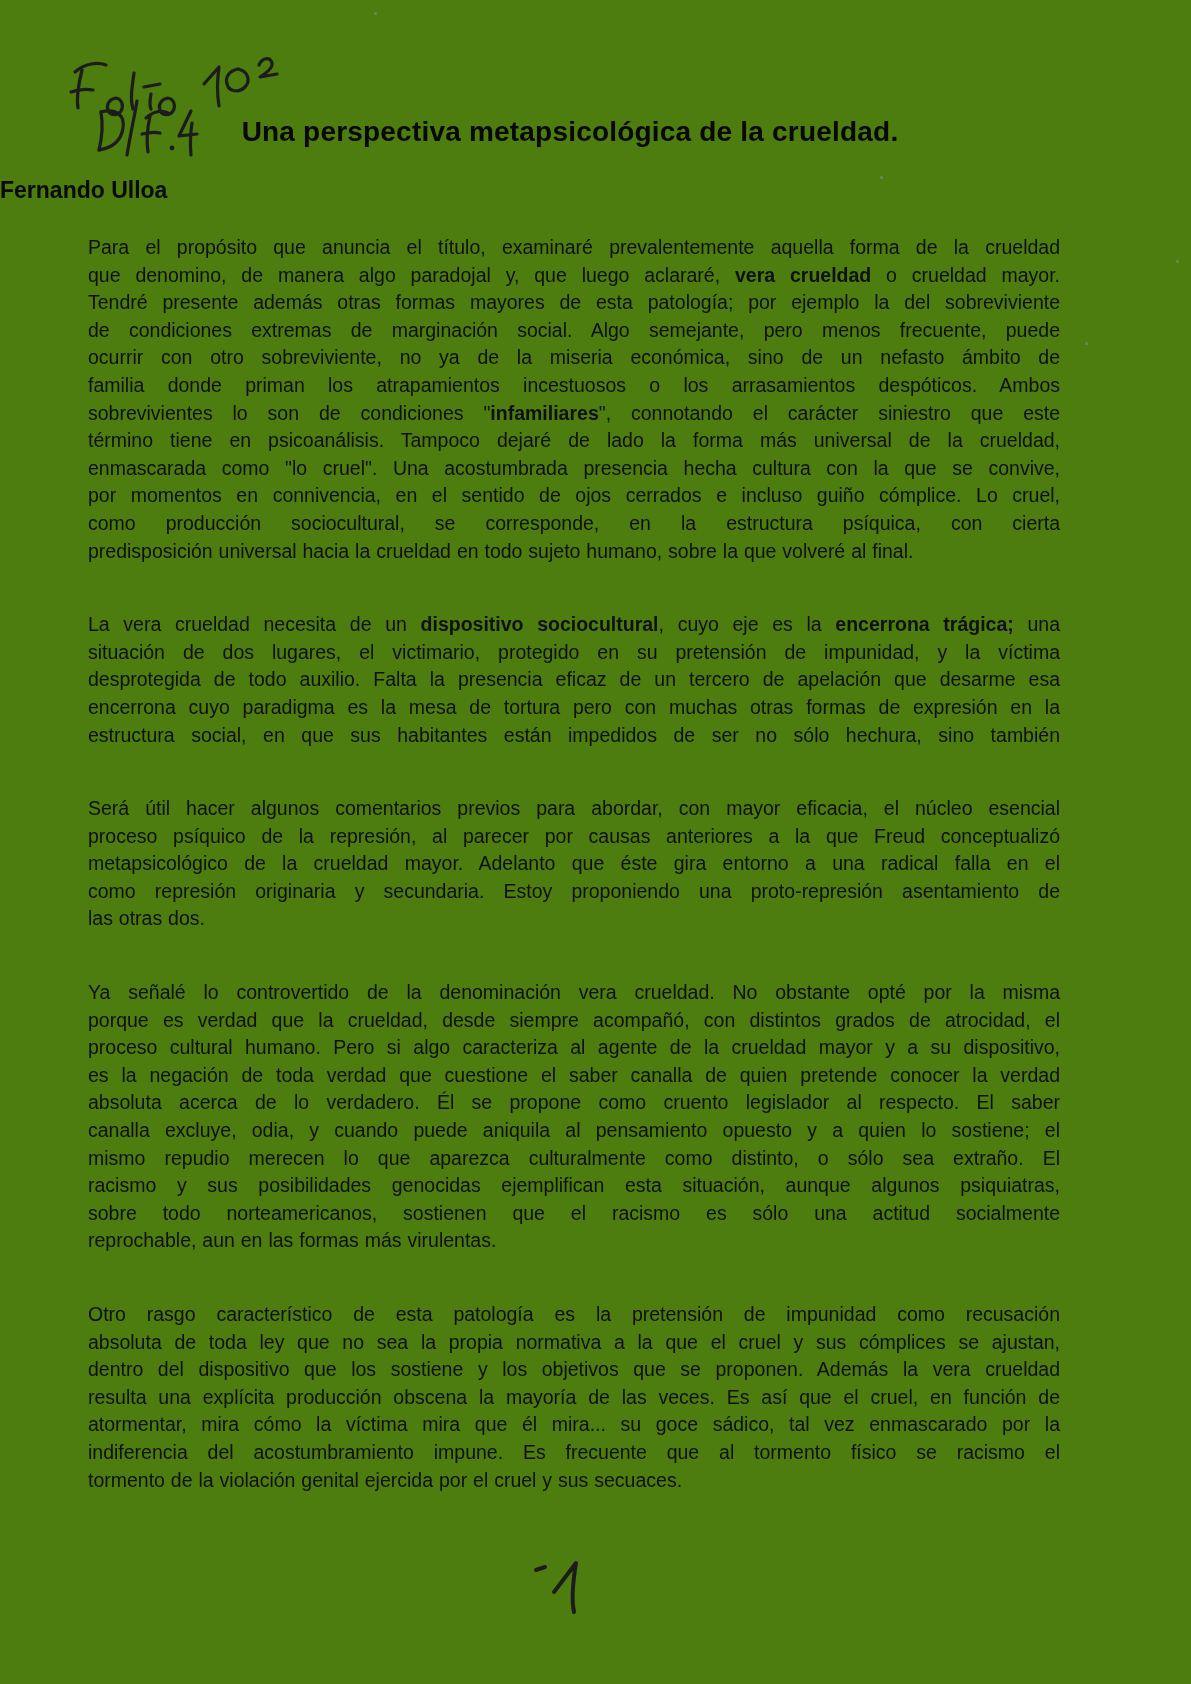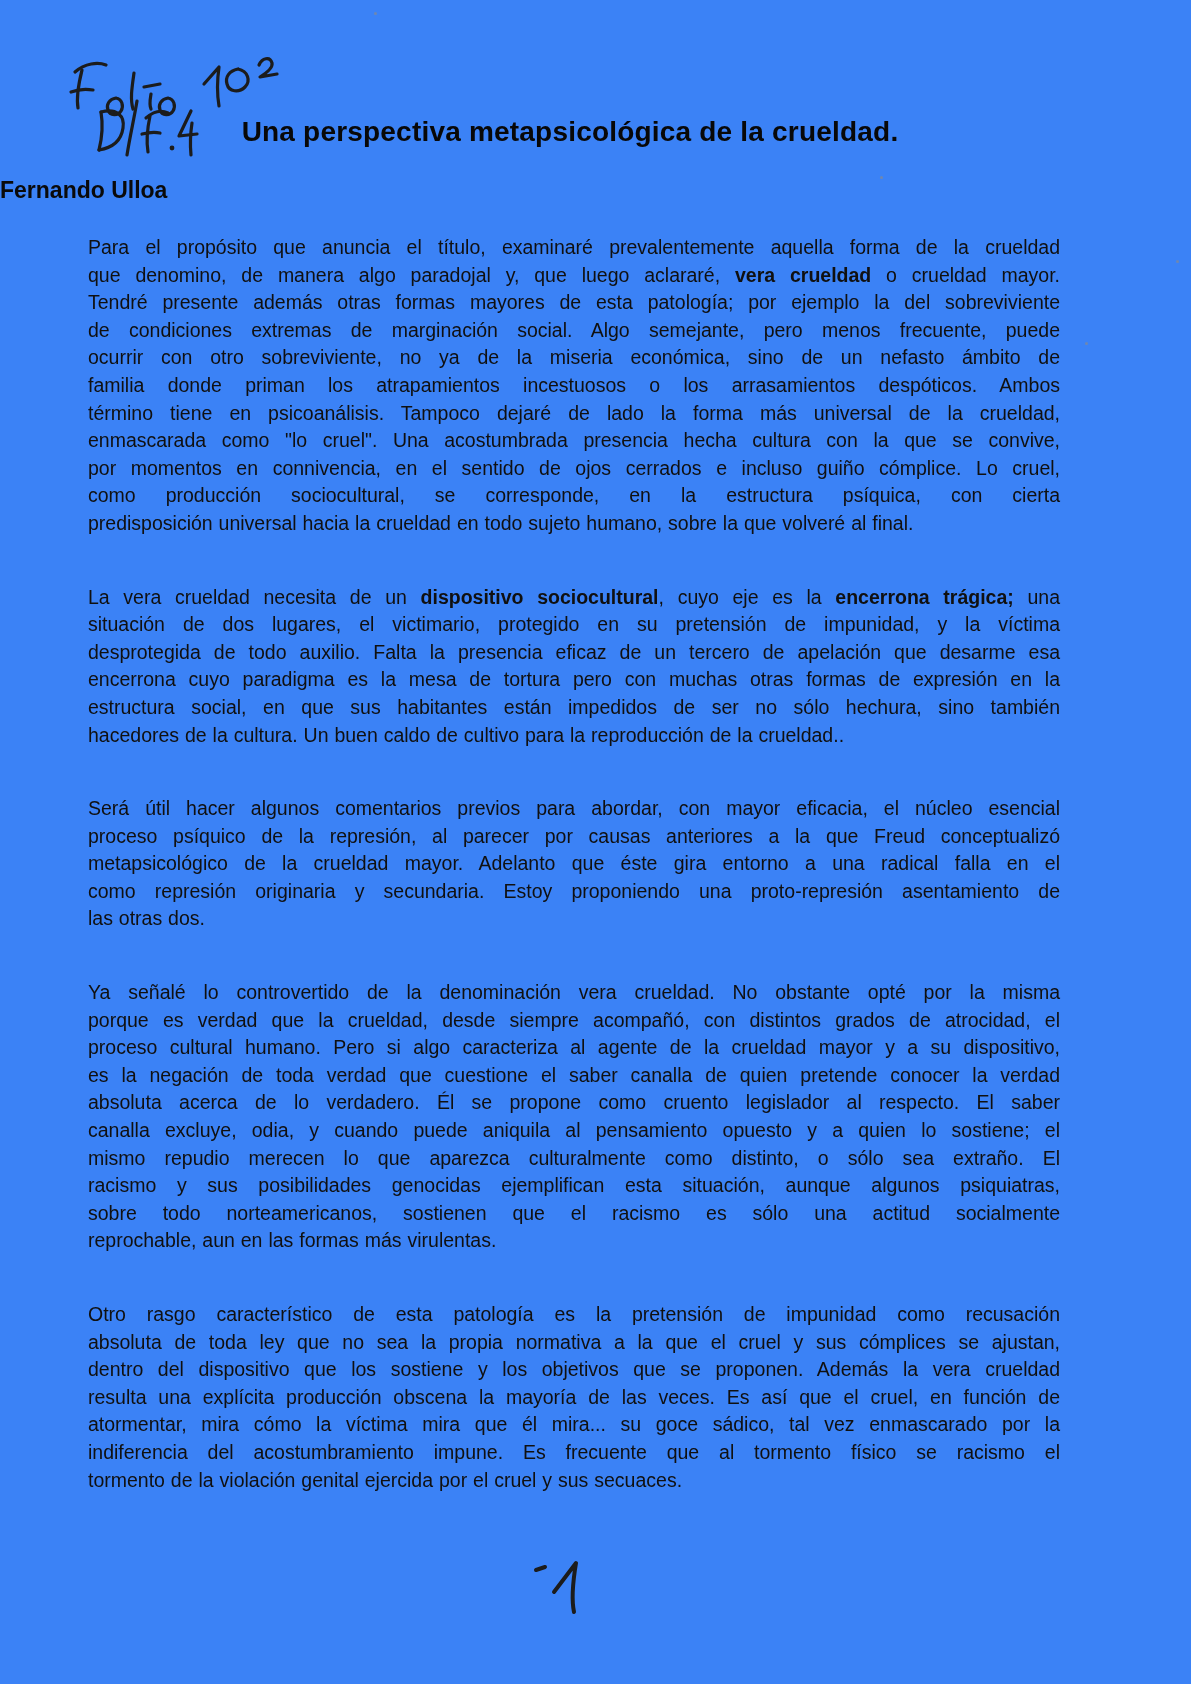--- a/index.html
+++ b/index.html
@@ -4,21 +4,21 @@
 <style>
   html,body{margin:0;padding:0;}
   body{
     width:1191px;height:1684px;
     background:#ffffff;
     font-family:"Liberation Sans","DejaVu Sans",sans-serif;
     color:#0e0e0e;
     position:relative;
     overflow:hidden;
   }
-  .sheet{position:absolute;inset:0;background:#3b82f6;}
+  .sheet{position:absolute;inset:0;background:#4d7c0f;}
 
   .doc-title{
     position:absolute;top:116px;left:0;width:1140px;
     text-align:center;
     font-size:28px;font-weight:bold;
     letter-spacing:0.2px;
     color:#080808;
   }
   .doc-author{
     position:absolute;top:177px;left:0;width:1160px;
@@ -92,33 +92,33 @@
   <div class="doc-author">Fernando Ulloa</div>
 
   <main class="body-text">
       <div class="para">
         <div class="line"><span>Para el propósito que anuncia el título, examinaré prevalentemente aquella forma de la crueldad</span></div>
         <div class="line"><span>que denomino, de manera algo paradojal y, que luego aclararé, </span><b>vera crueldad</b><span> o crueldad mayor.</span></div>
         <div class="line"><span>Tendré presente además otras formas mayores de esta patología; por ejemplo la del sobreviviente</span></div>
         <div class="line"><span>de condiciones extremas de marginación social. Algo semejante, pero menos frecuente, puede</span></div>
         <div class="line"><span>ocurrir con otro sobreviviente, no ya de la miseria económica, sino de un nefasto ámbito de</span></div>
         <div class="line"><span>familia donde priman los atrapamientos incestuosos o los arrasamientos despóticos. Ambos</span></div>
+        <div class="line"><span>sobrevivientes lo son de condiciones "</span><b>infamiliares</b><span>", connotando el carácter siniestro que este</span></div>
         <div class="line"><span>término tiene en psicoanálisis. Tampoco dejaré de lado la forma más universal de la crueldad,</span></div>
         <div class="line"><span>enmascarada como "lo cruel". Una acostumbrada presencia hecha cultura con la que se convive,</span></div>
         <div class="line"><span>por momentos en connivencia, en el sentido de ojos cerrados e incluso guiño cómplice. Lo cruel,</span></div>
         <div class="line"><span>como producción sociocultural, se corresponde, en la estructura psíquica, con cierta</span></div>
         <div class="line last"><span>predisposición universal hacia la crueldad en todo sujeto humano, sobre la que volveré al final.</span></div>
       </div>
       <div class="para">
         <div class="line"><span>La vera crueldad necesita de un </span><b>dispositivo sociocultural</b><span>, cuyo eje es la </span><b>encerrona trágica;</b><span> una</span></div>
         <div class="line"><span>situación de dos lugares, el victimario, protegido en su pretensión de impunidad, y la víctima</span></div>
         <div class="line"><span>desprotegida de todo auxilio. Falta la presencia eficaz de un tercero de apelación que desarme esa</span></div>
         <div class="line"><span>encerrona cuyo paradigma es la mesa de tortura pero con muchas otras formas de expresión en la</span></div>
         <div class="line"><span>estructura social, en que sus habitantes están impedidos de ser no sólo hechura, sino también</span></div>
-        <div class="line last"><span>hacedores de la cultura. Un buen caldo de cultivo para la reproducción de la crueldad..</span></div>
       </div>
       <div class="para">
         <div class="line"><span>Será útil hacer algunos comentarios previos para abordar, con mayor eficacia, el núcleo esencial</span></div>
         <div class="line"><span>proceso psíquico de la represión, al parecer por causas anteriores a la que Freud conceptualizó</span></div>
         <div class="line"><span>metapsicológico de la crueldad mayor. Adelanto que éste gira entorno a una radical falla en el</span></div>
         <div class="line"><span>como represión originaria y secundaria. Estoy proponiendo una proto-represión asentamiento de</span></div>
         <div class="line last"><span>las otras dos.</span></div>
       </div>
       <div class="para">
         <div class="line"><span>Ya señalé lo controvertido de la denominación vera crueldad. No obstante opté por la misma</span></div>

